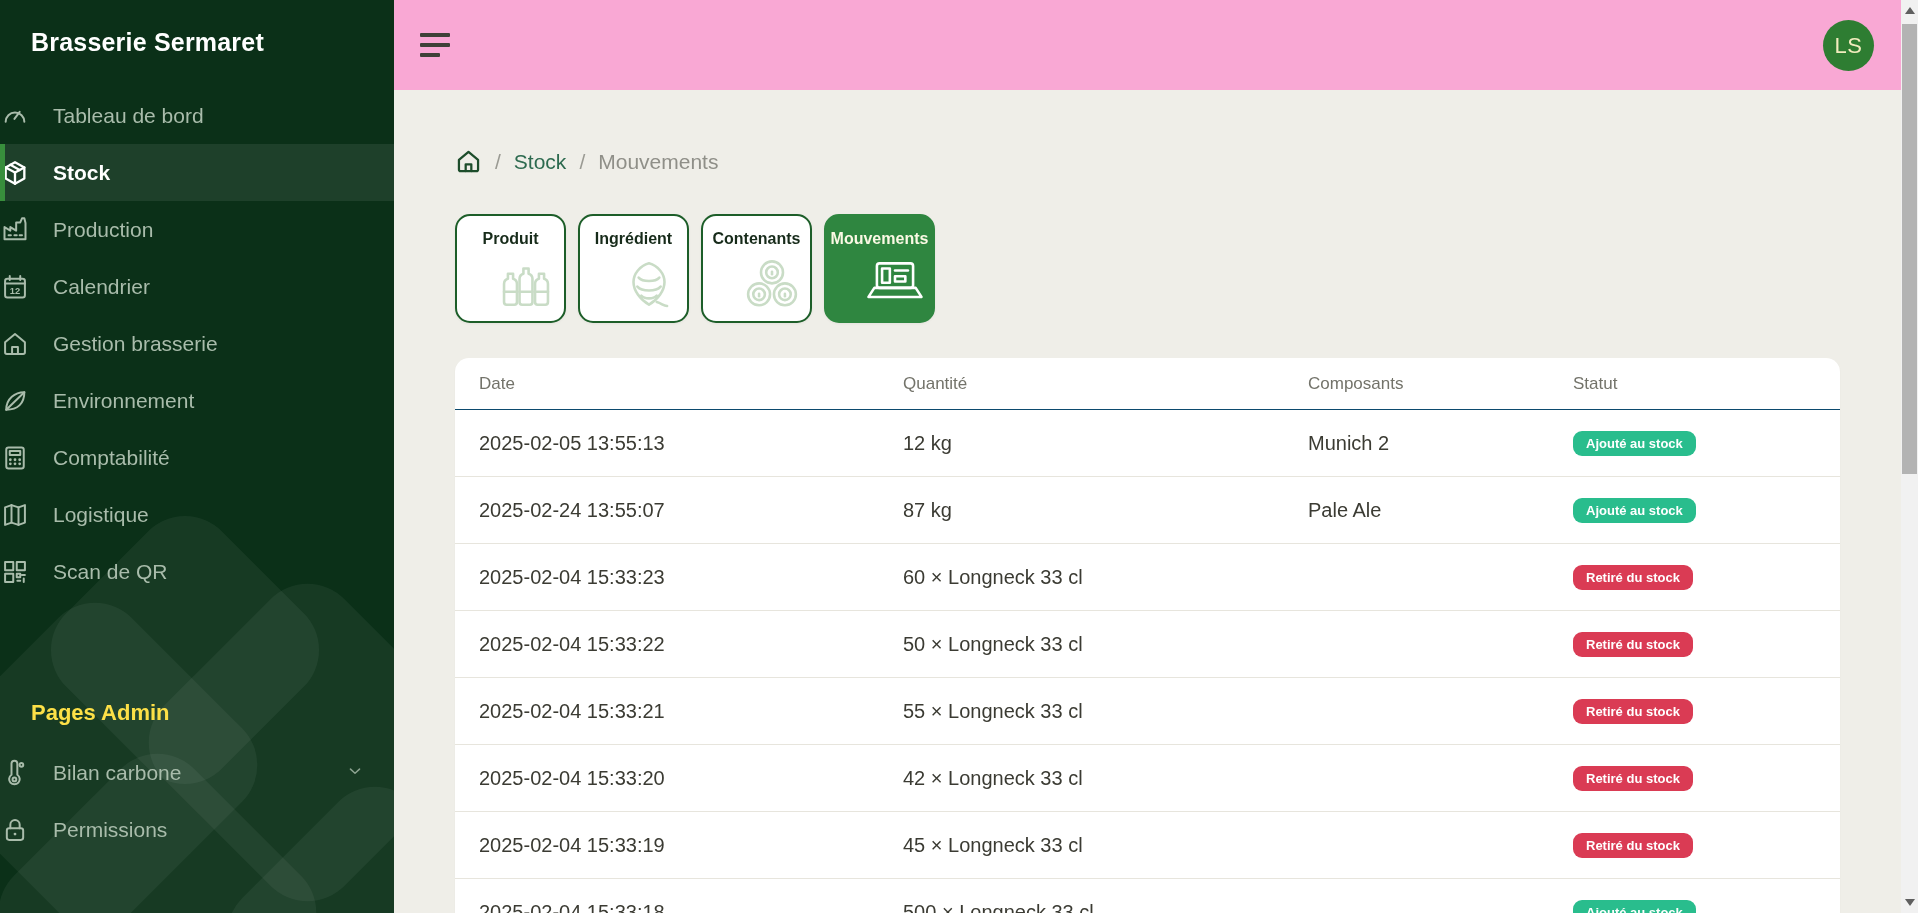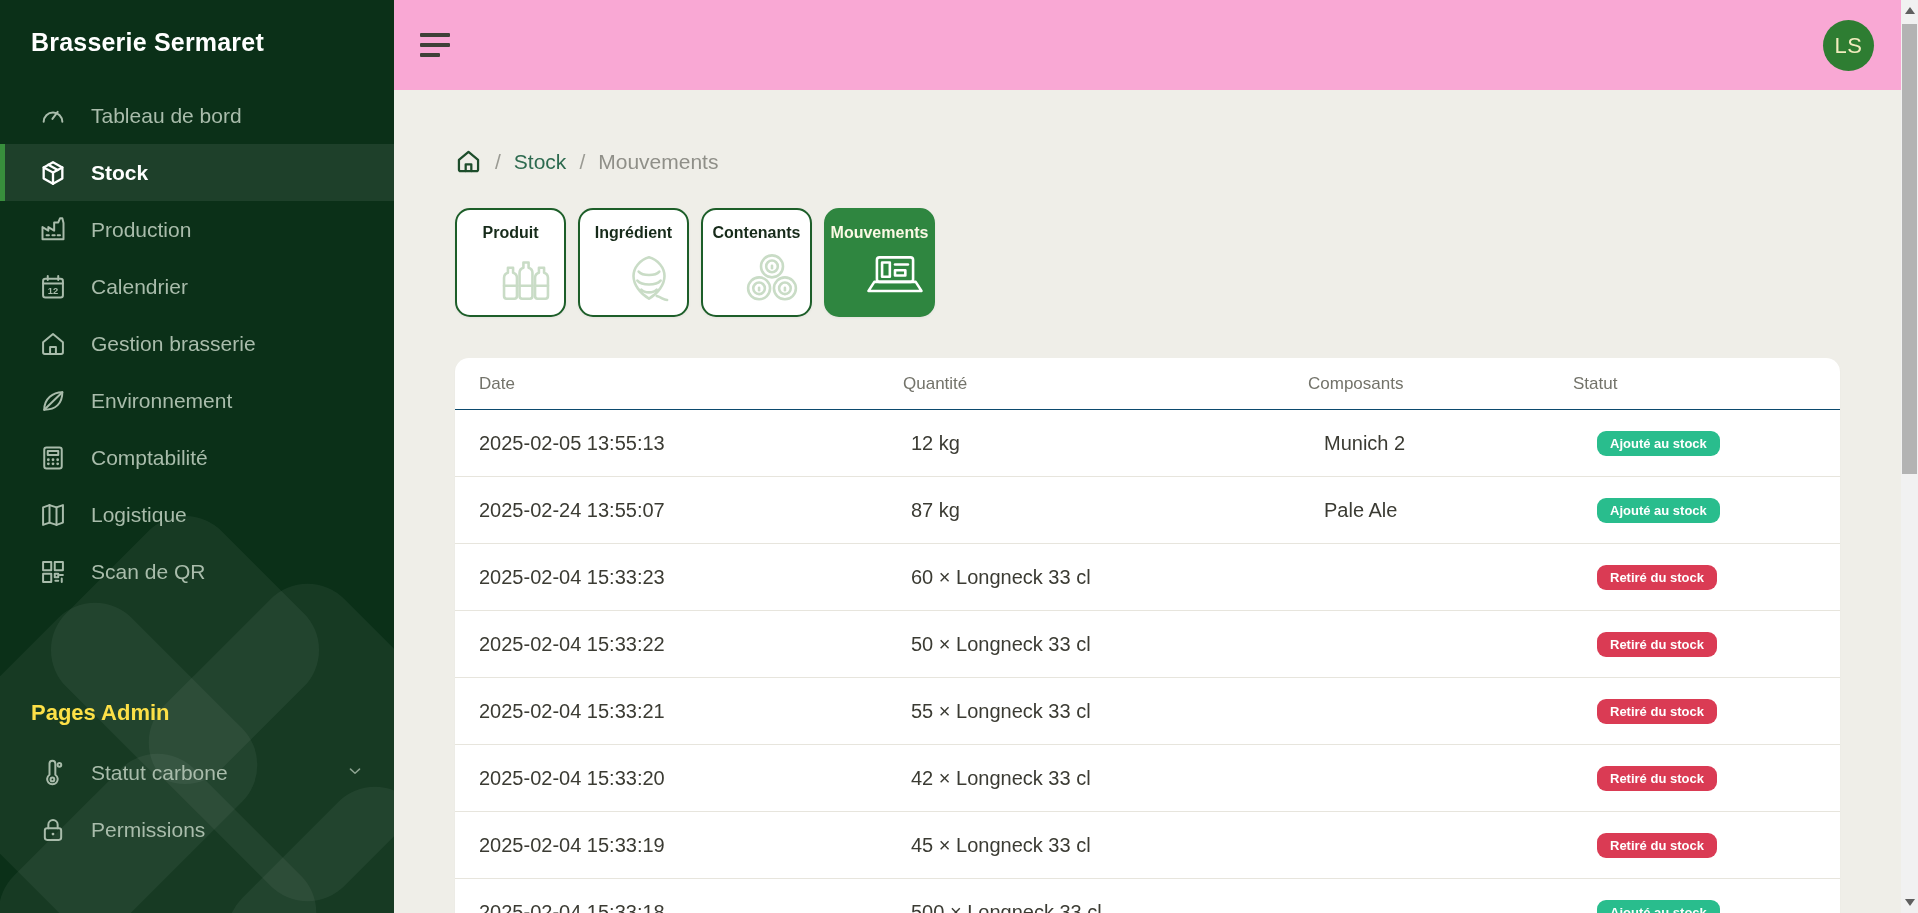--- a/index.html
+++ b/index.html
@@ -9,21 +9,21 @@
   
   .sidebar { position:absolute; left:0; top:0; width:394px; height:913px;
     background:#0b3018; overflow:hidden; z-index:5; }
   .deco { position:absolute; background:rgba(255,255,255,0.05);
     border-radius:52px; transform:rotate(45deg); }
   .sidebar-inner { position:relative; z-index:2; }
   .brand { color:#ffffff; font-size:25px; font-weight:bold; padding:28px 0 0 31px;
     letter-spacing:0.2px; }
   .nav { margin-top:30px; }
   .nav-item { position:relative; height:57px; display:flex; align-items:center;
-    padding-left:38px; cursor:pointer; color:#a9bcab; }
+    cursor:pointer; color:#a9bcab; }
   .nav-item .nav-icon { width:30px; height:30px; display:flex; align-items:center;
     justify-content:center; flex:0 0 30px; }
   .nav-item .nav-icon svg { width:28px; height:28px; stroke:currentColor; fill:none;
     stroke-width:1.7; stroke-linecap:round; stroke-linejoin:round; }
   .nav-item .nav-label { margin-left:23px; font-size:21px; font-weight:500; }
   .nav-item.active { background:rgba(255,255,255,0.08); color:#ffffff; }
   .nav-item.active::before { content:""; position:absolute; left:0; top:0;
     width:5px; height:100%; background:#388e3c; }
   .nav-item.active .nav-label { font-weight:bold; }
   .nav-item .chev { margin-left:auto; margin-right:30px; opacity:0.8; }
@@ -53,21 +53,21 @@
   .breadcrumb { position:absolute; left:61px; top:58px; display:flex;
     align-items:center; gap:13px; font-size:21px; }
   .breadcrumb .home { width:27px; height:27px; color:#1d4d2b; cursor:pointer; }
   .breadcrumb .home svg { width:27px; height:27px; stroke:currentColor; fill:none;
     stroke-width:2; stroke-linecap:round; stroke-linejoin:round; }
   .breadcrumb .sep { color:#9a9a93; }
   .breadcrumb .crumb-link { color:#2d6a4f; cursor:pointer; }
   .breadcrumb .crumb-current { color:#8f8f88; }
 
   
-  .tabs { position:absolute; left:61px; top:118px; display:flex; gap:12px; }
+  .tabs { position:absolute; left:61px; top:124px; display:flex; gap:12px; }
   .tab-card { position:relative; width:111px; height:109px; background:#ffffff;
     border:2px solid #1d5e29; border-radius:15px; cursor:pointer;
     box-shadow:0 1px 3px rgba(0,0,0,0.05); }
   .tab-card .tab-label { position:absolute; top:14px; left:0; right:0;
     text-align:center; font-size:16px; font-weight:bold; color:#172b1a; }
   .tab-card .tab-icon { position:absolute; right:7px; bottom:6px; width:62px;
     height:62px; color:#c9dcc6; }
   .tab-card .tab-icon svg { width:62px; height:62px; stroke:currentColor; fill:none;
     stroke-width:2; stroke-linecap:round; stroke-linejoin:round; }
   .tab-card.selected { background:#2f8640; border-color:#2f8640; }
@@ -76,21 +76,21 @@
 
   
   .table-card { position:absolute; left:61px; top:268px; width:1385px; height:600px;
     background:#ffffff; border-radius:14px; overflow:hidden;
     box-shadow:0 1px 2px rgba(0,0,0,0.04); }
   .thead, .trow { display:grid; grid-template-columns:424px 405px 265px 1fr;
     align-items:center; padding:0 24px; }
   .thead { height:52px; color:#73736a; font-size:17px;
     border-bottom:1px solid #0c4a6e; }
   .trow { height:67px; border-bottom:1px solid #e7e5dd; font-size:20px;
-    color:#3b3b33;gap:8px; }
+    color:#3b3b33; }
   .badge { display:inline-block; padding:5px 13px; border-radius:9px;
     color:#ffffff; font-size:13px; font-weight:bold; justify-self:start;
     white-space:nowrap; }
 
   
   .scrollbar { position:absolute; right:0; top:0; width:17px; height:913px;
     background:#f1f1f1; z-index:10; }
   .sb-arrow { position:absolute; left:0; width:17px; height:17px; display:flex;
     align-items:center; justify-content:center; cursor:pointer; }
   .sb-arrow.up { top:2px; }
@@ -205,21 +205,21 @@
     <div class="admin-title">Pages Admin</div>
     <nav class="nav" style="margin-top:0;">
         <div class="nav-item">
           <span class="nav-icon">
             <svg viewBox="0 0 24 24">
               <path d="M9 13.5V4a2.5 2.5 0 0 1 5 0v9.5a4.5 4.5 0 1 1-5 0z"></path>
               <circle cx="11.5" cy="17.5" r="1.6"></circle>
               <circle cx="17.5" cy="5" r="1.6"></circle>
             </svg>
           </span>
-          <span class="nav-label">Statut carbone</span>
+          <span class="nav-label">Bilan carbone</span>
           <span class="chev"><svg viewBox="0 0 24 24">
               <path d="M6 9.5 12 15l6-5.5"></path>
             </svg></span>
         </div>
         <div class="nav-item">
           <span class="nav-icon">
             <svg viewBox="0 0 24 24">
               <rect x="5" y="10.5" width="14" height="10" rx="2"></rect>
               <path d="M8 10.5V7.5a4 4 0 0 1 8 0v3"></path>
               <path d="M12 15.5h.01" style="stroke-width:2.4"></path>

